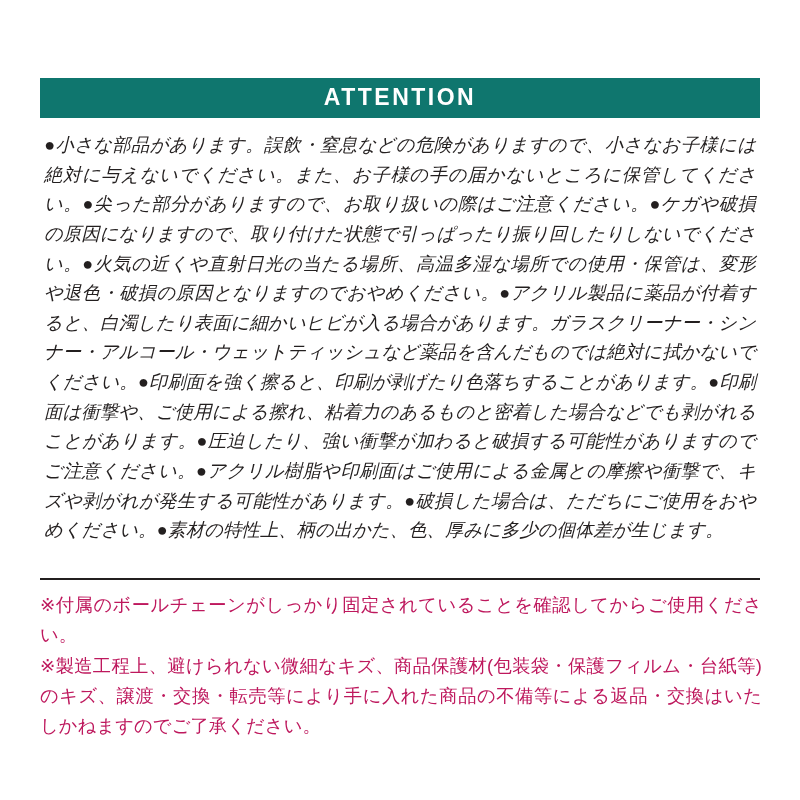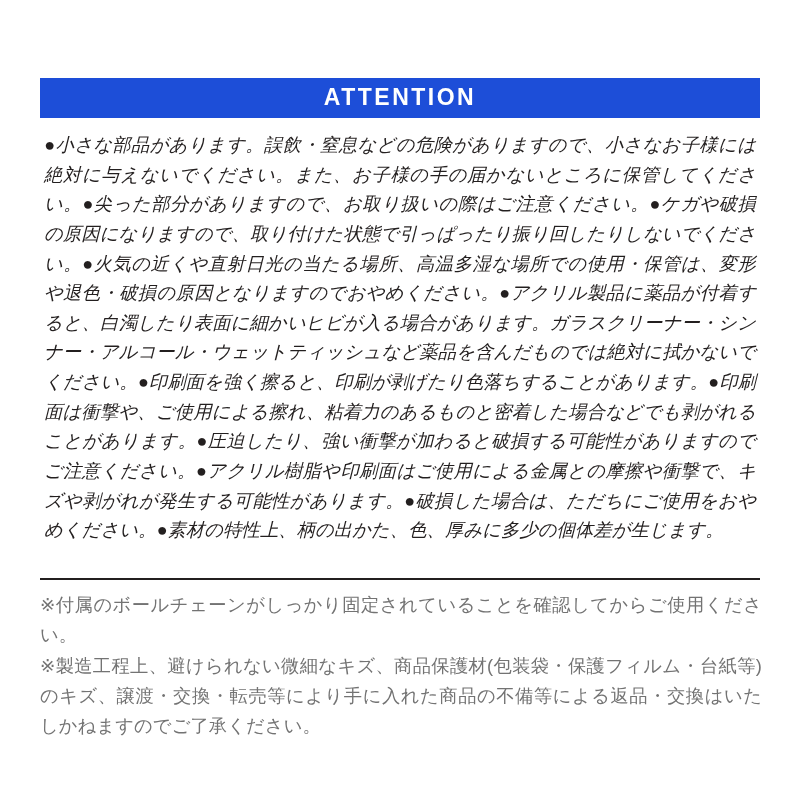--- a/index.html
+++ b/index.html
@@ -20,21 +20,21 @@
     height: 800px;
     box-sizing: border-box;
   }
   .attention-block {
     position: absolute;
     left: 40px;
     top: 78px;
     width: 720px;
   }
   .attention-header {
-    background: #1d4ed8;
+    background: #0f766e;
     color: #ffffff;
     text-align: center;
     font-size: 23px;
     font-weight: bold;
     letter-spacing: 2.5px;
     line-height: 1.0;
     padding: 8px 0 9px 0;
     box-sizing: border-box;
   }
   .attention-body {
@@ -56,21 +56,21 @@
     background: #231f1f;
   }
   .notes {
     position: absolute;
     left: 40px;
     top: 590px;
     width: 722px;
     font-size: 18.3px;
     line-height: 1.62;
     letter-spacing: 0.1px;
-    color: #737373;
+    color: #be185d;
     text-align: justify;
     text-justify: inter-character;
   }
   .note {
     margin: 0 0 2px 0;
     padding: 0;
     text-indent: 0;
   }
 </style>
 </head>

